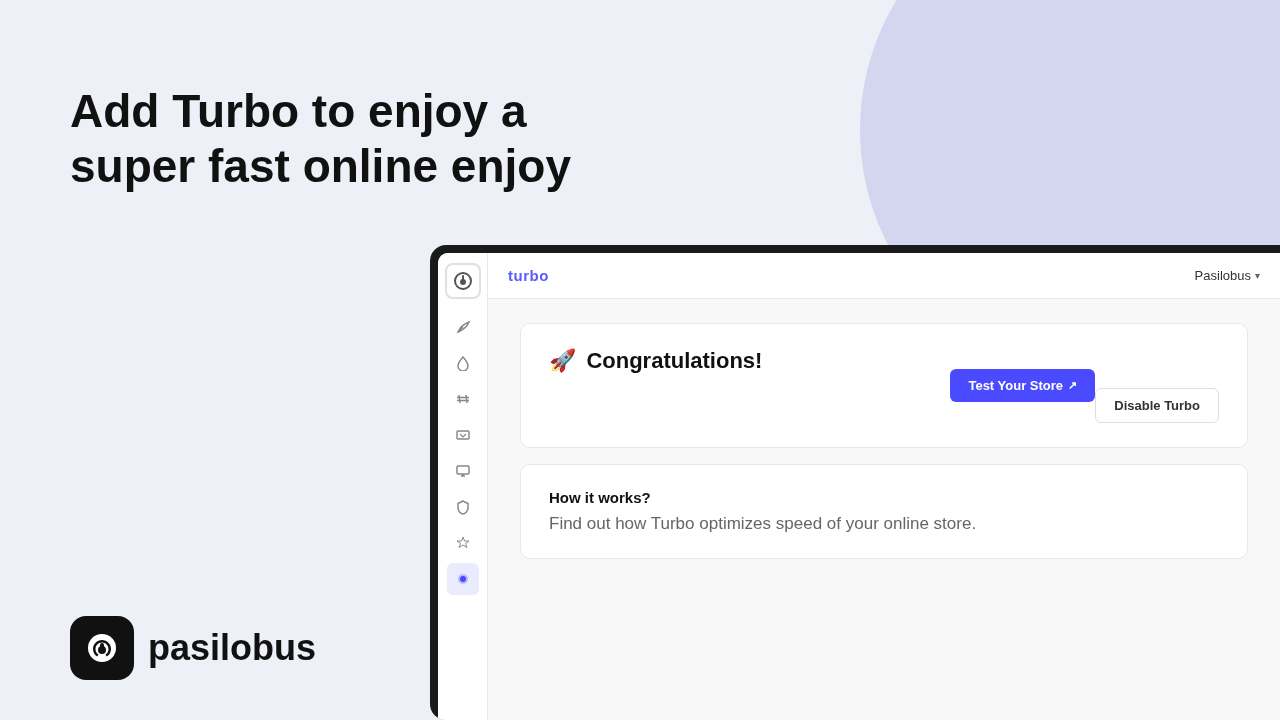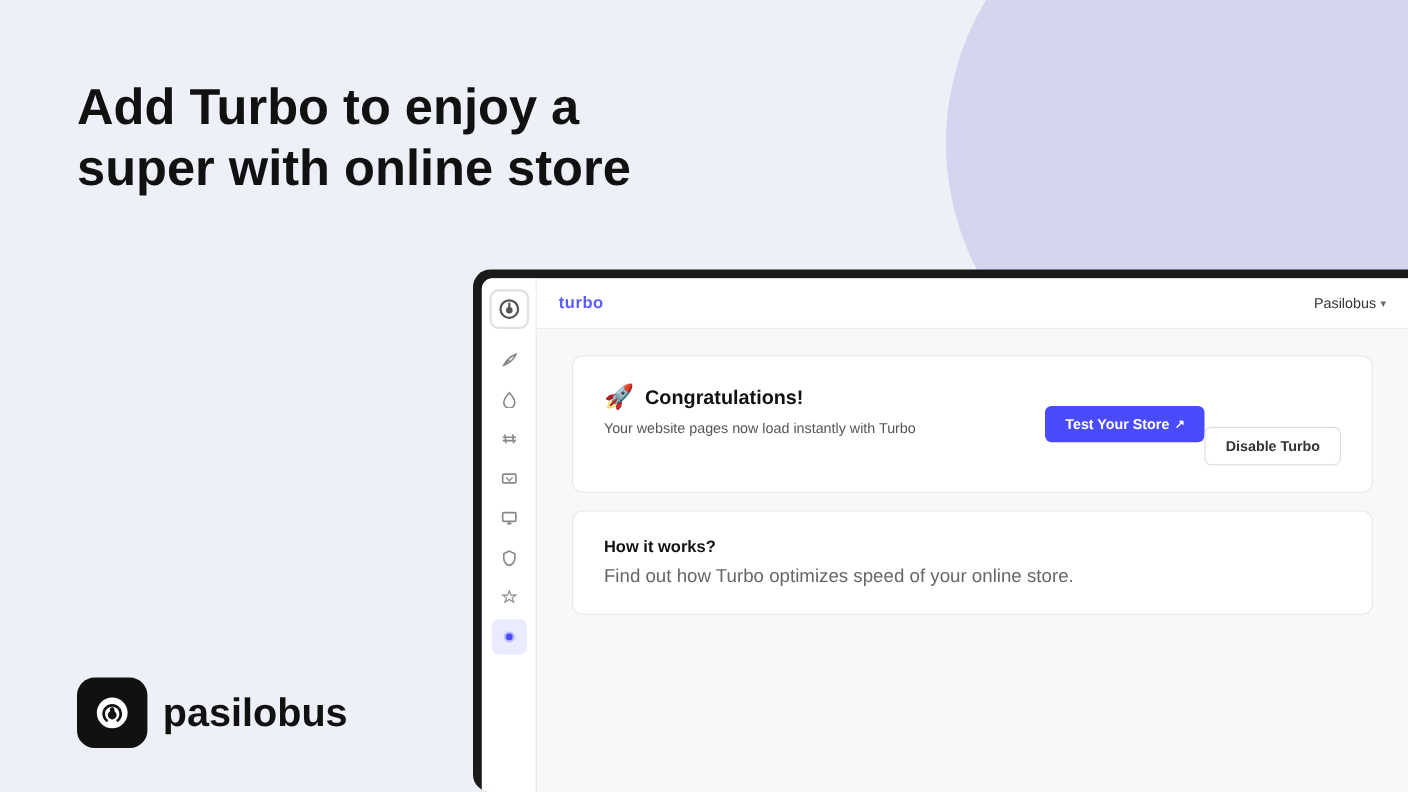--- a/index.html
+++ b/index.html
@@ -20,21 +20,21 @@
       width: 500px;
       height: 500px;
       border-radius: 50%;
       background-color: #d4d6f0;
       z-index: 0;
     }
 
     
     .headline {
       position: absolute;
-      top: 70px;
+      top: 84px;
       left: 70px;
       z-index: 1;
     }
     .headline h1 {
       font-size: 46px;
       font-weight: 800;
       color: #111;
       line-height: 1.2;
       max-width: 580px;
     }
@@ -208,21 +208,21 @@
       display: flex;
       align-items: center;
       gap: 10px;
     }
 
     .rocket-emoji {
       font-size: 22px;
     }
 
     .congrats-heading {
-      font-size: 18px;
+      font-size: 22px;
       font-weight: 700;
       color: #111;
     }
 
     .congrats-sub {
       font-size: 13px;
       color: #555;
     }
 
     .congrats-actions {
@@ -299,21 +299,21 @@
     }
   </style>
 </head>
 <body>
 
 <div class="bg-circle"></div>
 
 <div class="headline">
   <h1>
     <span>Add Turbo to enjoy a</span><br>
-    <span>super with online store</span>
+    <span>super fast online enjoy</span>
   </h1>
 </div>
 
 <div class="bottom-logo">
   <div class="logo-icon">
     <svg width="38" height="38" viewBox="0 0 38 38" fill="none" xmlns="http://www.w3.org/2000/svg">
       <circle cx="19" cy="19" r="14" fill="white"></circle>
       <path d="M13 19C13 15.686 15.686 13 19 13C22.314 13 25 15.686 25 19C25 22.314 22.314 25 19 25C15.686 25 13 22.314 13 19Z" fill="white"></path>
       <path d="M19 11C14.029 11 10 15.029 10 20C10 23.196 11.7 25.984 14.25 27.5L15.5 25.5C13.597 24.363 12.5 22.282 12.5 20C12.5 16.41 15.41 13.5 19 13.5C22.59 13.5 25.5 16.41 25.5 20C25.5 22.282 24.403 24.363 22.5 25.5L23.75 27.5C26.3 25.984 28 23.196 28 20C28 15.029 23.971 11 19 11Z" fill="#111"></path>
       <ellipse cx="19" cy="21" rx="4" ry="4" fill="#111"></ellipse>
@@ -395,21 +395,20 @@
       </div>
 
       <div class="content">
 
         <div class="card congrats-card">
           <div class="congrats-left">
             <div class="congrats-title">
               <span class="rocket-emoji">🚀</span>
               <span class="congrats-heading">Congratulations!</span>
             </div>
-            <span class="congrats-sub">Your website pages now load instantly with Turbo</span>
           </div>
           <div class="congrats-actions">
             <button class="btn-primary">
               <span>Test Your Store</span>
               <span class="external-icon">↗</span>
             </button>
             <button class="btn-secondary">Disable Turbo</button>
           </div>
         </div>
 

